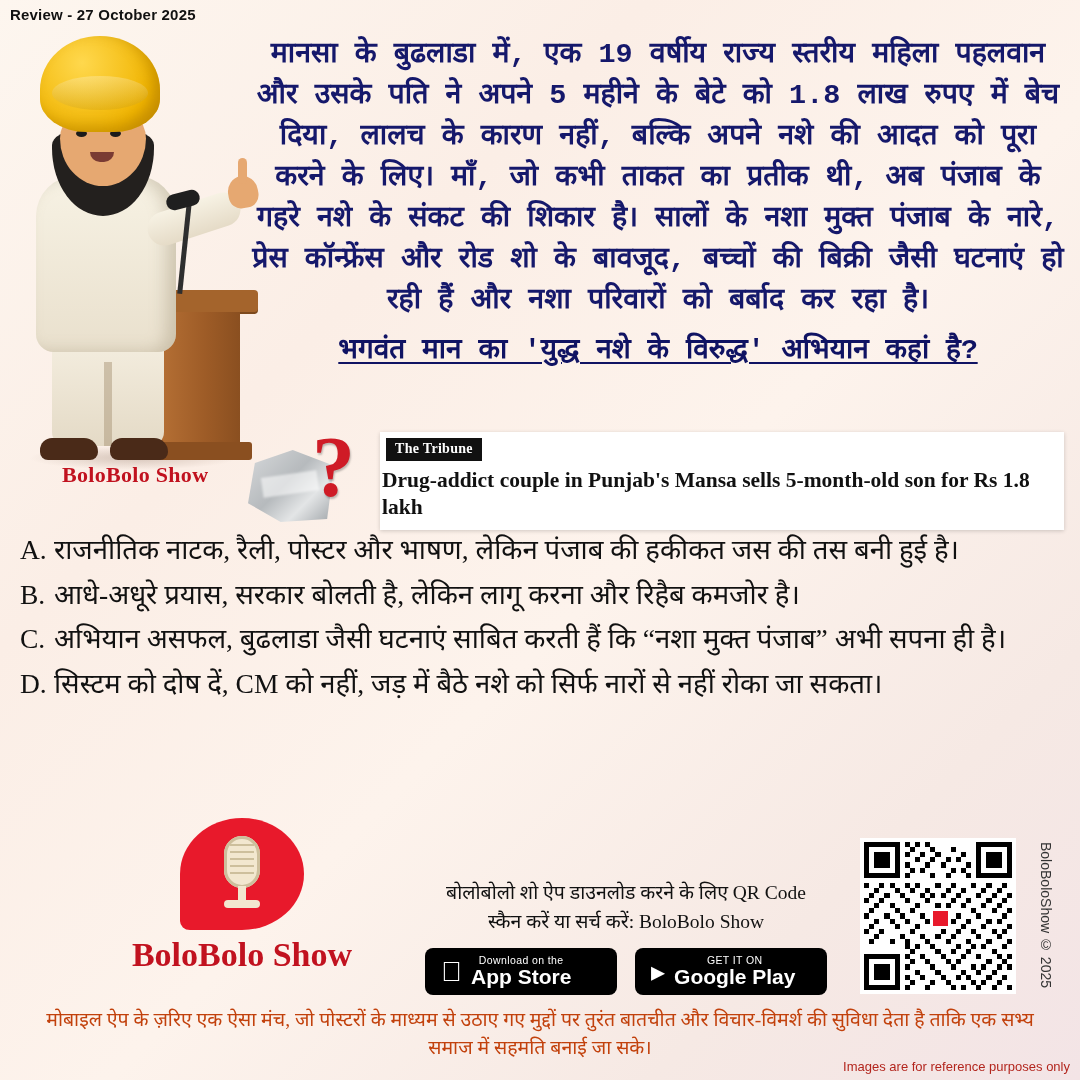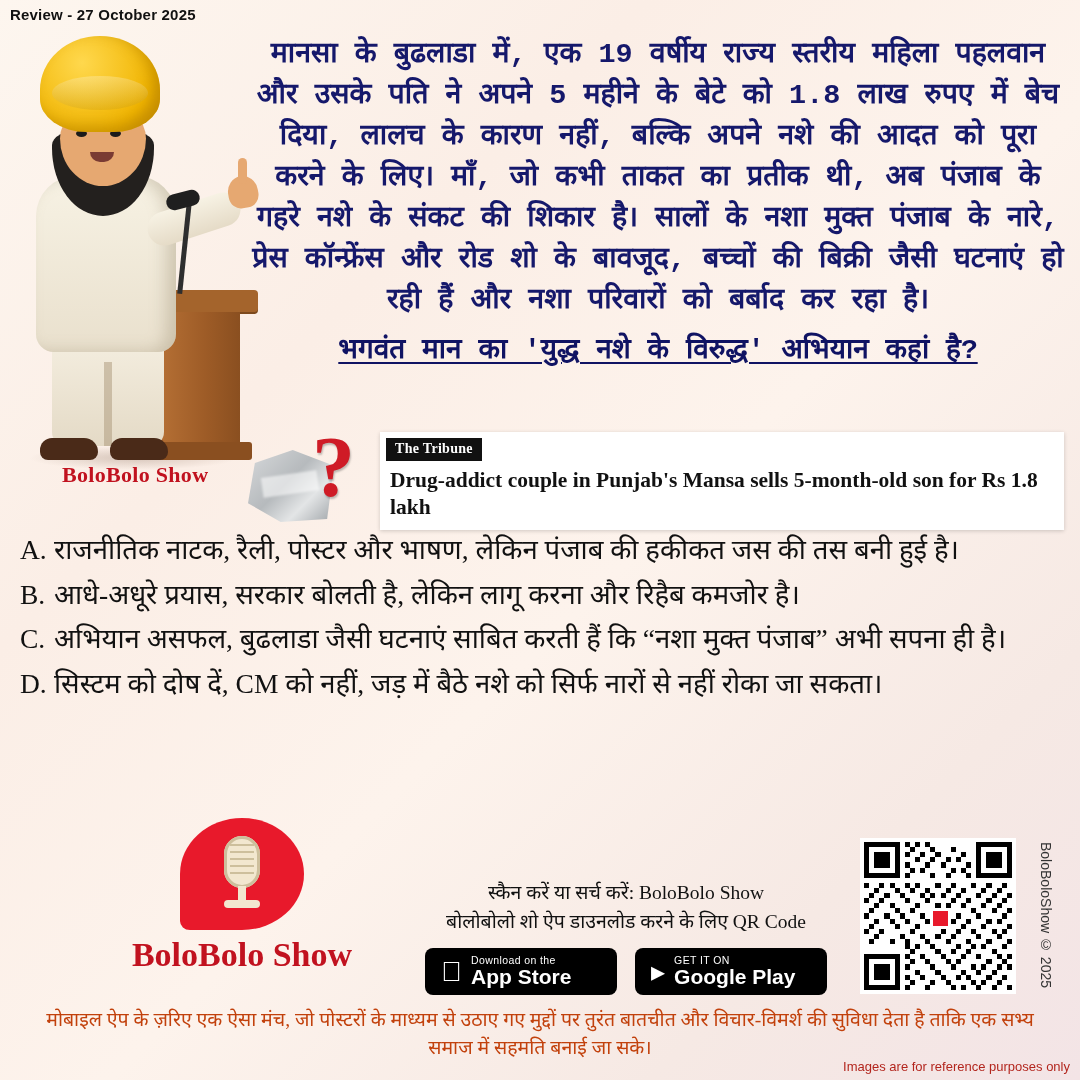--- a/index.html
+++ b/index.html
@@ -309,21 +309,21 @@
     margin: 6px 0 0 6px;
     padding: 3px 9px 4px;
     background: #111;
     color: #fff;
     font-family: Liberation Serif, serif;
     font-size: 14px;
     font-weight: bold;
     letter-spacing: .3px;
   }
   .news-head {
-    padding: 6px 10px 10px 10px;
+    padding: 6px 10px 10px 2px;
     font-family: "Liberation Serif", serif;
     font-size: 21.5px;
     font-weight: bold;
     color: #111;
     line-height: 1.24;
   }
 
   
   .options {
     position: absolute;
@@ -439,20 +439,21 @@
     min-width: 160px;
   }
   .store-badge .glyph {
     font-size: 28px;
     line-height: 1;
   }
   .store-badge .txt {
     display: flex;
     flex-direction: column;
     line-height: 1.05;
+    text-align: center;
   }
   .store-badge .small {
     font-size: 10.5px;
     letter-spacing: .4px;
   }
   .store-badge .big {
     font-size: 21px;
     font-weight: bold;
   }
   .qr {
@@ -567,22 +568,22 @@
     <div class="bubble">
       <div class="mic-body"></div>
       <div class="mic-lines"></div>
       <div class="mic-neck"></div>
       <div class="mic-base"></div>
     </div>
     <div class="footer-brand">BoloBolo Show</div>
   </div>
 
   <div class="qr-text">
+    <div>बोलोबोलो शो ऐप डाउनलोड करने के लिए QR Code</div>
     <div>स्कैन करें या सर्च करें: BoloBolo Show</div>
-    <div>बोलोबोलो शो ऐप डाउनलोड करने के लिए QR Code</div>
   </div>
 
   <div class="stores">
     <div class="store-badge">
       <span class="glyph"></span>
       <span class="txt">
         <span class="small">Download on the</span>
         <span class="big">App Store</span>
       </span>
     </div>

